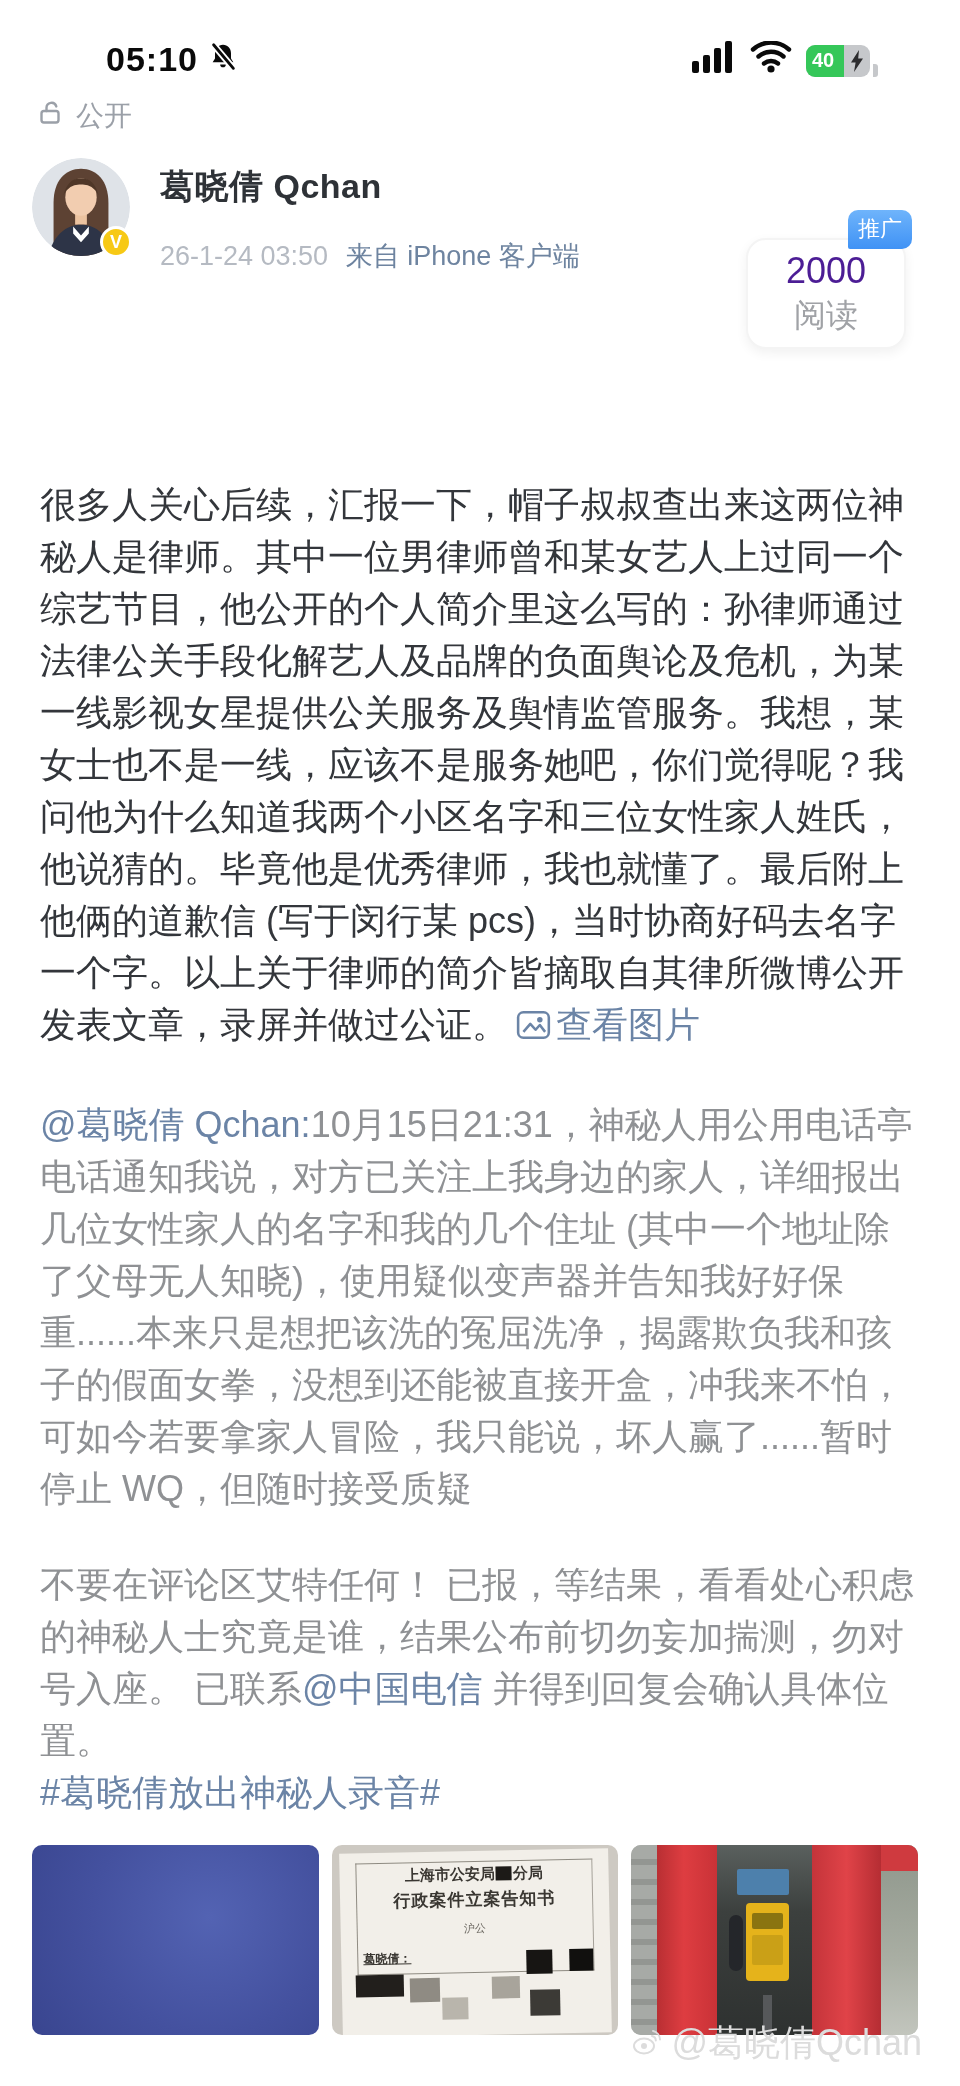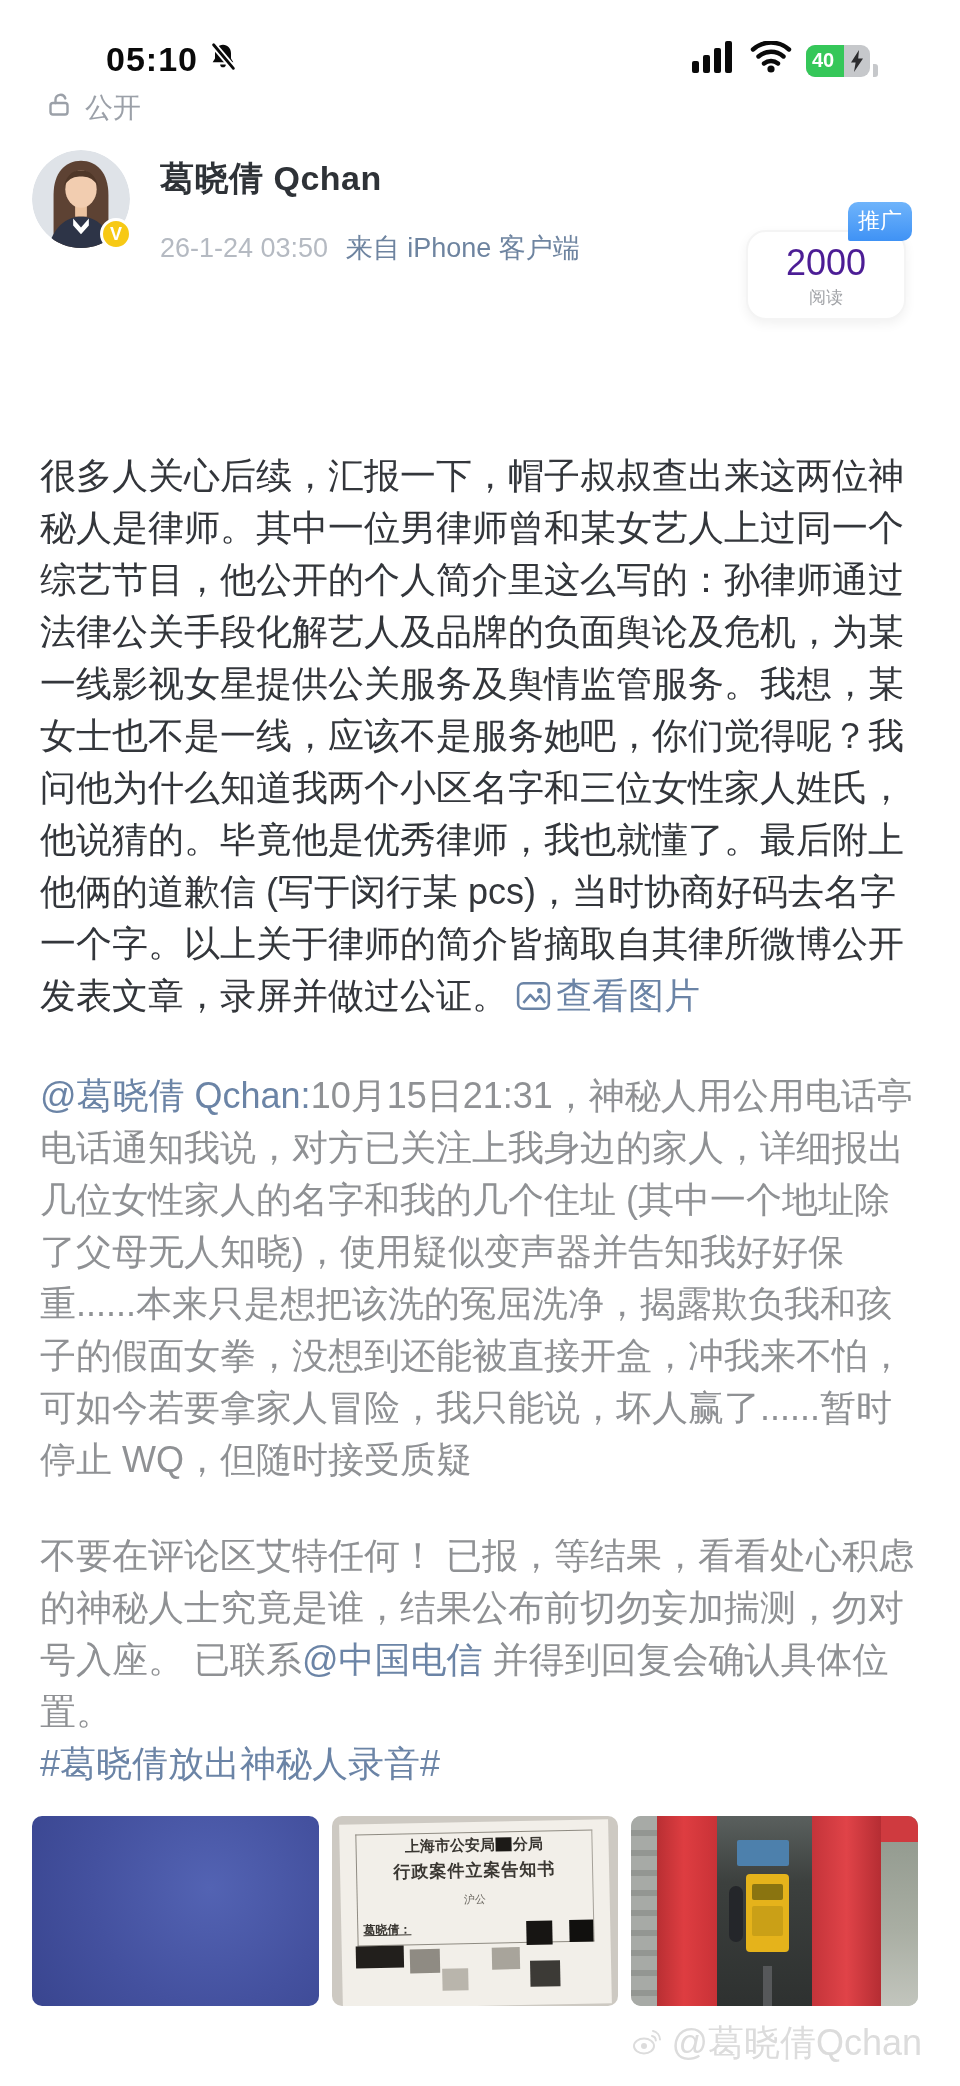--- a/index.html
+++ b/index.html
@@ -18,40 +18,40 @@
   .battery .fill { position:absolute; left:0; top:0; bottom:0; width:60%; background:#35c759; }
   .battery .pct { position:absolute; left:6px; top:4px; font-size:20px; font-weight:700; color:#fff; z-index:2; }
   .battery-nub { width:5px; height:13px; background:#c6c8cb; border-radius:0 3px 3px 0; margin-left:-11px; }
   
   .nav-bar { position:relative; height:96px; display:flex; align-items:center; padding:0 30px; }
   .nav-title { position:absolute; left:0; right:0; text-align:center; font-size:33px; font-weight:600; color:#2b2b2e; }
   .nav-right { margin-left:auto; display:flex; align-items:center; gap:26px; z-index:2; }
   .dots { display:flex; gap:7px; }
   .dots i { width:9px; height:9px; border-radius:50%; background:#1c1c1e; }
   
-  .visibility { margin-top:0; height:40px; padding-left:45px; display:flex; align-items:center; gap:10px; }
+  .visibility { margin-top:8px; height:40px; padding-left:36px; display:flex; align-items:center; gap:10px; }
   .visibility span { font-size:28px; color:#9ba0a8; }
   
   .author-row { margin:22px 30px 0 32px; display:flex; }
   .avatar-wrap { position:relative; width:98px; height:98px; flex:0 0 auto; }
   .avatar { width:98px; height:98px; border-radius:50%; overflow:hidden; display:block; }
   .v-badge { position:absolute; right:-2px; bottom:-2px; width:32px; height:32px; border-radius:50%;
     background:#f7c915; border:3px solid #fff; color:#fff; font-size:18px; font-weight:700;
     display:flex; align-items:center; justify-content:center; }
   .author-info { margin-left:30px; padding-top:6px; }
   .author-name { font-size:34px; font-weight:700; color:#2e3237; letter-spacing:.5px; }
   .author-meta { margin-top:28px; font-size:27px; }
   .author-meta .ts { color:#b5bac2; }
   .author-meta .src { color:#6e84a0; margin-left:10px; }
   .author-loc { margin-top:10px; font-size:27px; color:#9da1a7; }
   .reads-pill { position:relative; margin-left:auto; align-self:flex-start; margin-top:80px; margin-right:8px;
     width:160px; text-align:center; background:#fff; border:2px solid #f4f4f4; border-radius:20px;
     box-shadow:0 4px 12px rgba(0,0,0,.06); padding:10px 0 9px; }
   .reads-count { font-size:36px; color:#4c1d95; }
-  .reads-label { font-size:17px; color:#a0a2a6; margin-top:2px; }
+  .reads-label { font-size:32px; color:#a0a2a6; margin-top:2px; }
   .promo-badge { position:absolute; top:-30px; right:-8px; background:linear-gradient(180deg,#6fb4fb,#3f92f5);
     color:#fff; font-size:22px; padding:4px 10px 5px; border-radius:10px 10px 10px 2px; }
   
   .post-text { margin:130px 32px 0; width:896px; font-size:36px; line-height:52px; color:#33363b; }
   .post-text p { margin:0 8px 44px; }
   .post-text .gray { color:#8f9194; }
   a.wlink { color:#6b84a6; text-decoration:none; cursor:pointer; }
   .pic-icon { display:inline-block; vertical-align:-4px; margin:0 4px 0 8px; }
   .hashtag { display:block; }
   

